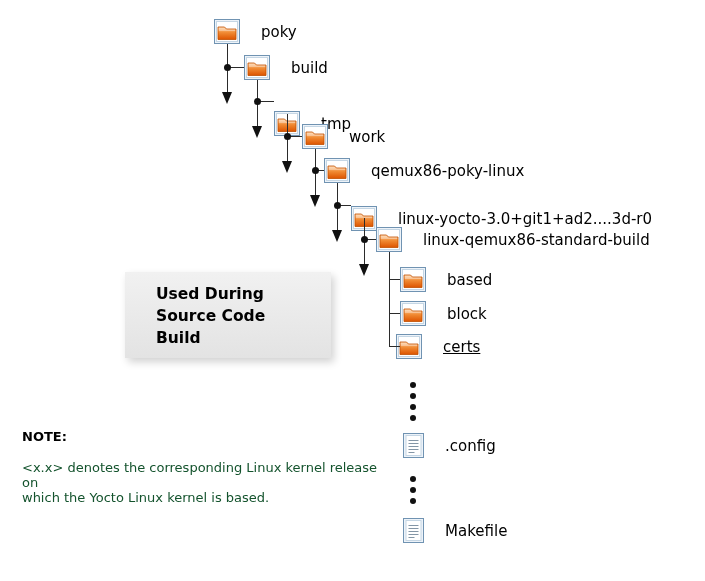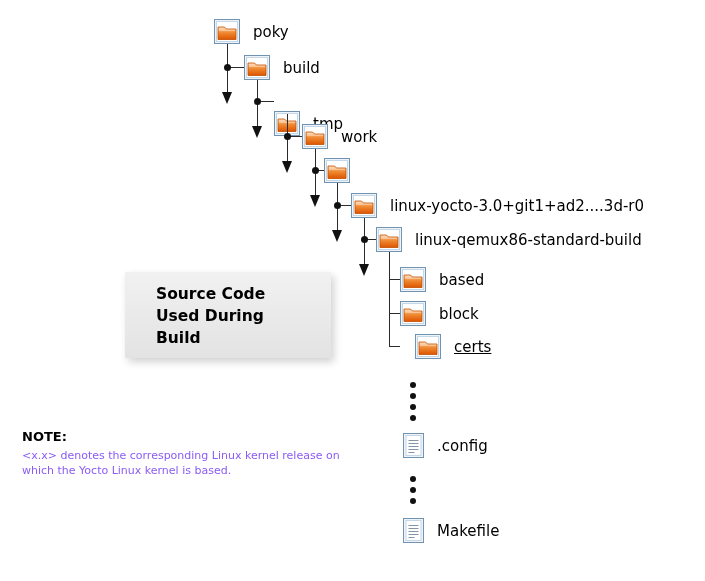--- a/index.html
+++ b/index.html
@@ -1,41 +1,41 @@
 <!DOCTYPE html>
 <html><head>
 <meta charset="utf-8">
 <style>
   html,body{margin:0;padding:0;background:#ffffff;}
   .stage{
     position:relative;width:705px;height:581px;background:#ffffff;
     font-family:"DejaVu Sans","Liberation Sans",sans-serif;overflow:hidden;
   }
-  .node{position:absolute;display:flex;align-items:center;gap:13px;height:25px;}
+  .node{position:absolute;display:flex;align-items:center;gap:21px;height:25px;}
   .node .icon{display:inline-flex;line-height:0;}
   .node-label{font-size:15px;color:#000;white-space:nowrap;}
   .vline{position:absolute;width:1px;background:#2b2b2b;}
   .hline{position:absolute;height:1px;background:#2b2b2b;}
   .dot{position:absolute;width:7px;height:7px;border-radius:50%;background:#111;}
   .edot{position:absolute;width:6px;height:6px;border-radius:50%;background:#111;}
   .arrowhead{
     position:absolute;width:0;height:0;
     border-left:5.5px solid transparent;border-right:5.5px solid transparent;
     border-top:12px solid #111;
   }
   .callout{
     position:absolute;left:125px;top:272px;width:206px;height:86px;
     background:linear-gradient(180deg,#f1f1f1 0%,#e3e3e3 100%);
     box-shadow:3px 4px 8px rgba(0,0,0,0.18);
     padding:11px 0 0 31px;box-sizing:border-box;
   }
   .callout-line{font-size:15.5px;font-weight:bold;color:#000;line-height:22px;}
   .note{position:absolute;left:22px;top:429px;width:372px;}
-  .note-title{font-size:13px;font-weight:bold;color:#000;margin-bottom:4px;}
-  .note-line{font-size:11px;line-height:15px;color:#8b5cf6;}
+  .note-title{font-size:13px;font-weight:bold;color:#000;margin-bottom:16px;}
+  .note-line{font-size:13px;line-height:15px;color:#14532d;}
 </style>
 </head>
 <body>
 
 <div class="stage">
 
   <svg style="position:absolute;width:0;height:0" aria-hidden="true">
     <defs>
       <linearGradient id="folderGrad" x1="0" y1="0" x2="0" y2="1">
         <stop offset="0" stop-color="#ffcf9e"></stop>
@@ -92,22 +92,23 @@
       </div>
       <div class="node" style="left: 324px; top: 158px;">
         <span class="icon">
           <svg width="26" height="25" viewBox="0 0 26 25">
             <rect x="0.5" y="0.5" width="25" height="24" fill="#edf3f9" stroke="#7093b2"></rect>
             <rect x="2.5" y="2.5" width="21" height="20" fill="#ffffff" stroke="#c5d6e4"></rect>
             <path d="M4 8 L10.5 8 L12.5 10 L22 10 L22 20.5 L4 20.5 Z" fill="url(#folderGrad)" stroke="#bf4f00" stroke-width="0.8"></path>
             <path d="M4.8 8.8 L10.2 8.8 L12 10.6 L21.2 10.6 L21.2 12 L4.8 12 Z" fill="rgba(255,255,255,0.35)"></path>
           </svg>
         </span>
-      </div>
-      <div class="node" style="left: 351px; top: 193px;">
+        <span class="node-label">qemux86-poky-linux</span>
+      </div>
+      <div class="node" style="left: 351px; top: 206px;">
         <span class="icon">
           <svg width="26" height="25" viewBox="0 0 26 25">
             <rect x="0.5" y="0.5" width="25" height="24" fill="#edf3f9" stroke="#7093b2"></rect>
             <rect x="2.5" y="2.5" width="21" height="20" fill="#ffffff" stroke="#c5d6e4"></rect>
             <path d="M4 8 L10.5 8 L12.5 10 L22 10 L22 20.5 L4 20.5 Z" fill="url(#folderGrad)" stroke="#bf4f00" stroke-width="0.8"></path>
             <path d="M4.8 8.8 L10.2 8.8 L12 10.6 L21.2 10.6 L21.2 12 L4.8 12 Z" fill="rgba(255,255,255,0.35)"></path>
           </svg>
         </span>
         <span class="node-label">linux-yocto-3.0+git1+ad2....3d-r0</span>
       </div>
@@ -137,21 +138,21 @@
         <span class="icon">
           <svg width="26" height="25" viewBox="0 0 26 25">
             <rect x="0.5" y="0.5" width="25" height="24" fill="#edf3f9" stroke="#7093b2"></rect>
             <rect x="2.5" y="2.5" width="21" height="20" fill="#ffffff" stroke="#c5d6e4"></rect>
             <path d="M4 8 L10.5 8 L12.5 10 L22 10 L22 20.5 L4 20.5 Z" fill="url(#folderGrad)" stroke="#bf4f00" stroke-width="0.8"></path>
             <path d="M4.8 8.8 L10.2 8.8 L12 10.6 L21.2 10.6 L21.2 12 L4.8 12 Z" fill="rgba(255,255,255,0.35)"></path>
           </svg>
         </span>
         <span class="node-label">block</span>
       </div>
-      <div class="node" style="left: 415px; top: 334px; text-decoration: underline;">
+      <div class="node" style="left: 396px; top: 334px; text-decoration: underline;">
         <span class="icon">
           <svg width="26" height="25" viewBox="0 0 26 25">
             <rect x="0.5" y="0.5" width="25" height="24" fill="#edf3f9" stroke="#7093b2"></rect>
             <rect x="2.5" y="2.5" width="21" height="20" fill="#ffffff" stroke="#c5d6e4"></rect>
             <path d="M4 8 L10.5 8 L12.5 10 L22 10 L22 20.5 L4 20.5 Z" fill="url(#folderGrad)" stroke="#bf4f00" stroke-width="0.8"></path>
             <path d="M4.8 8.8 L10.2 8.8 L12 10.6 L21.2 10.6 L21.2 12 L4.8 12 Z" fill="rgba(255,255,255,0.35)"></path>
           </svg>
         </span>
         <span class="node-label">certs</span>
       </div>
@@ -206,22 +207,22 @@
       <div class="edot" style="left: 410px; top: 382px;"></div>
       <div class="edot" style="left: 410px; top: 393px;"></div>
       <div class="edot" style="left: 410px; top: 404px;"></div>
       <div class="edot" style="left: 410px; top: 415px;"></div>
       <div class="edot" style="left: 410px; top: 476px;"></div>
       <div class="edot" style="left: 410px; top: 487px;"></div>
       <div class="edot" style="left: 410px; top: 498px;"></div>
     </div>
 
   <div class="callout">
+    <div class="callout-line">Used During</div>
     <div class="callout-line">Source Code</div>
-    <div class="callout-line">Used During</div>
     <div class="callout-line">Build</div>
   </div>
 
   <div class="note">
     <div class="note-title">NOTE:</div>
     <div class="note-line">&lt;x.x&gt; denotes the corresponding Linux kernel release on</div>
     <div class="note-line">which the Yocto Linux kernel is based.</div>
   </div>
 
 </div>

